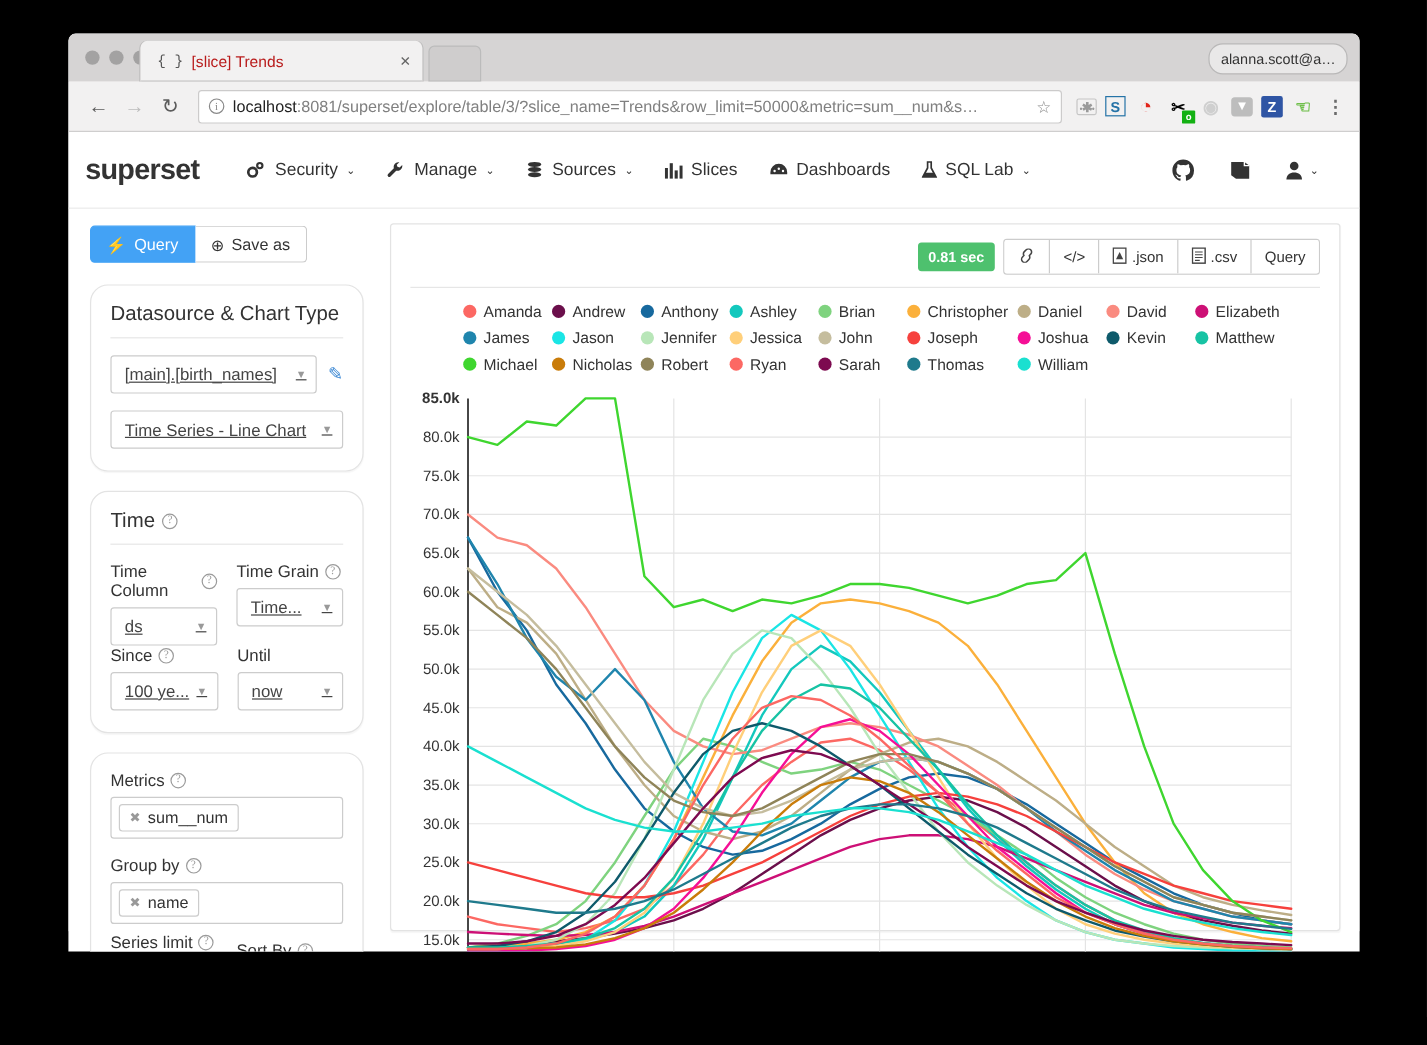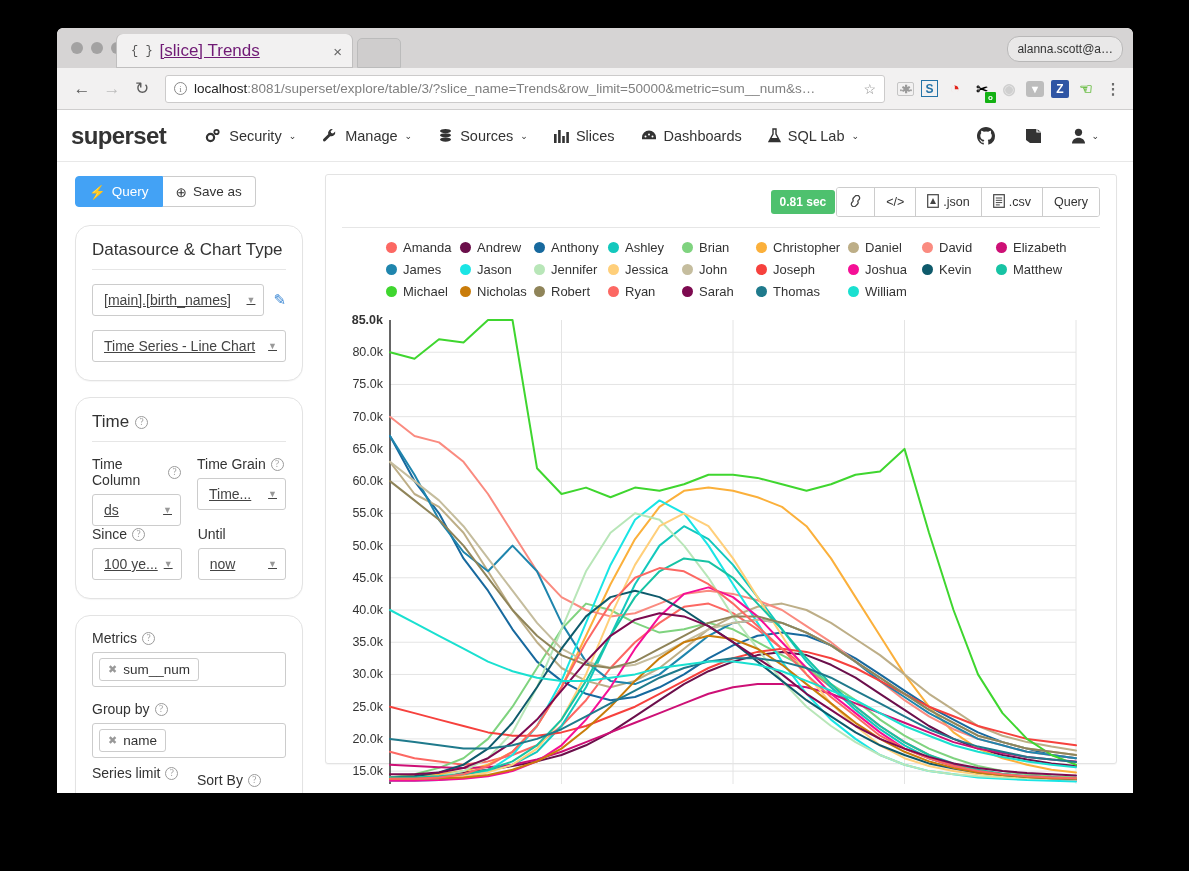--- a/index.html
+++ b/index.html
@@ -31,21 +31,21 @@
   .tab {
     position: absolute; left: 60px; top: 6px;
     width: 235px; height: 34px;
     background: #f2f1f1;
     border-radius: 6px 6px 0 0;
     display: flex; align-items: center;
     padding: 0 10px 0 14px;
     box-shadow: 0 -1px 0 #c0bfbf inset, 1px 0 0 #c0bfbf, -1px 0 0 #c0bfbf;
   }
   .tab-favicon { font-size: 12px; color: #555; margin-right: 7px; font-family: "Liberation Mono", monospace; }
-  .tab-title { font-size: 17px; color: #701a75; flex: 1; white-space: nowrap; overflow: hidden; text-decoration: underline; }
+  .tab-title { font-size: 13px; color: #b91c1c; flex: 1; white-space: nowrap; overflow: hidden; }
   .tab-close { font-size: 15px; color: #666; cursor: pointer; line-height: 1; }
   .tab-ghost {
     position: absolute; left: 300px; top: 10px;
     width: 44px; height: 30px;
     background: #cfcdcd;
     border: 1px solid #bbb;
     border-radius: 5px 5px 0 0;
   }
   .profile-chip {
     position: absolute; right: 10px; top: 8px;
@@ -95,21 +95,21 @@
   .ext-o { color: #e2241a; font-size: 17px; }
   .ext-cam { position: relative; font-size: 14px; }
   .ext-badge { position: absolute; right: -4px; bottom: -4px; background: #13b113; color: #fff; font-size: 8px; width: 11px; height: 11px; display: flex; align-items: center; justify-content: center; border-radius: 1px; }
   .ext-target { color: #cfcfcf; font-size: 15px; }
   .ext-pocket { background: #bdbdbd; width: 18px; height: 16px; border-radius: 3px; color: #fff; font-size: 11px; }
   .ext-z { background: #2f55a4; color: #fff; width: 18px; height: 18px; border-radius: 2px; font-size: 12px; }
   .ext-hang { color: #6fbf4a; font-size: 15px; }
   .ext-menu { color: #6b6b6b; font-size: 15px; letter-spacing: 0; }
   
   .sup-nav {
-    height: 52px; background: #fff;
+    height: 64px; background: #fff;
     border-bottom: 1px solid #e8e8e8;
     display: flex; align-items: center;
     padding: 0 20px 0 14px;
   }
   .brand { font-size: 24px; font-weight: bold; color: #333; letter-spacing: -0.6px; margin-right: 26px; }
   .nav-item {
     display: flex; align-items: center; gap: 7px;
     font-size: 14.5px; color: #333;
     padding: 0 13px; height: 52px; cursor: pointer;
   }
@@ -180,21 +180,21 @@
   .chart-card {
     background: #fff; border: 1px solid #e3e3e3; border-radius: 3px;
     height: 590px; padding: 12px 16px 0;
     box-shadow: 0 1px 1px rgba(0,0,0,0.04);
   }
   .chart-head { display: flex; align-items: flex-start; padding-bottom: 10px; border-bottom: 1px solid #e6e6e6; }
   .chart-title { font-size: 27px; font-weight: bold; color: #333; }
   .title-ico { font-size: 15px; margin-left: 10px; cursor: pointer; }
   .star { color: #bdbdbd; }
   .pencil { color: #3a87d4; }
-  .head-right { margin-left: auto; display: flex; align-items: center; gap: 1px; }
+  .head-right { margin-left: auto; display: flex; align-items: center; gap: 7px; }
   .badge-time {
     background: #4ec16e; color: #fff; font-size: 12px; font-weight: bold;
     padding: 5px 9px; border-radius: 3px;
   }
   .btn-bar { display: flex; border: 1px solid #ccc; border-radius: 3px; overflow: hidden; }
   .bb {
     height: 28px; padding: 0 11px; display: flex; align-items: center; gap: 4px;
     font-size: 12.5px; color: #333; background: #fff;
     border-left: 1px solid #ccc; cursor: pointer;
   }

